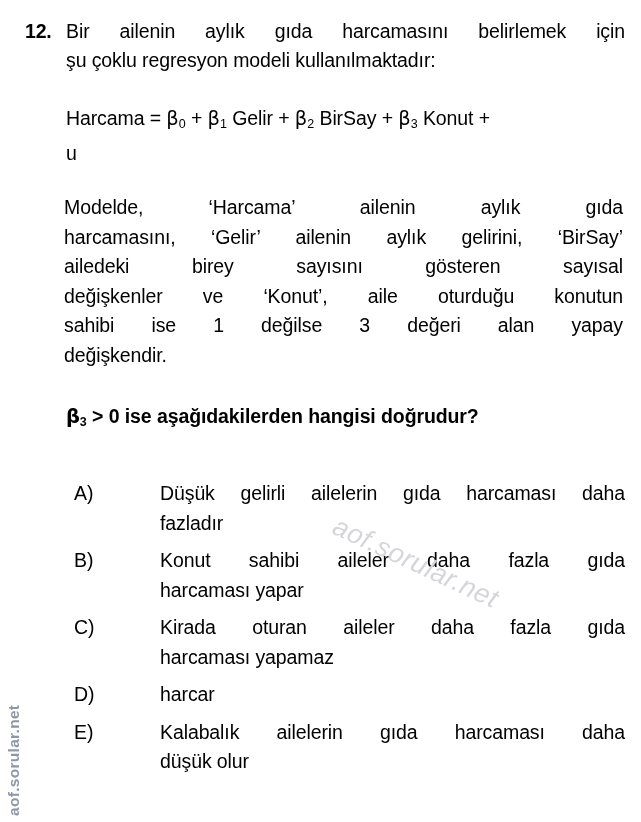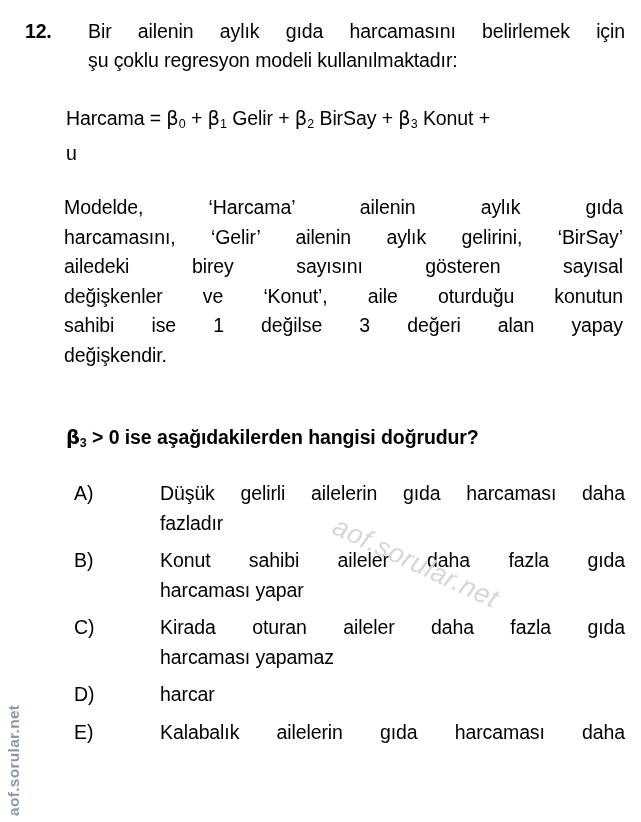--- a/index.html
+++ b/index.html
@@ -46,21 +46,20 @@
     line-height: 29px;
     letter-spacing: -0.2px;
   }
   .q-stem {
     flex: 1 1 auto;
     font-size: 19.5px;
     line-height: 29px;
     text-align: justify;
     text-justify: inter-word;
     letter-spacing: -0.1px;
-    margin-left: 22px;
   }
   
   .q-stem .just-line {
     display: block;
     text-align: justify;
     text-align-last: justify;
   }
   .q-stem .last-line {
     display: block;
     text-align: left;
@@ -115,21 +114,20 @@
   .qline {
     position: absolute;
     left: 66px;
     top: 402px;
     width: 559px;
     font-size: 19.5px;
     font-weight: bold;
     line-height: 29px;
     letter-spacing: -0.1px;
     white-space: nowrap;
-    margin-top: 21px;
   }
 
   
   .options {
     position: absolute;
     left: 74px;
     top: 479px;
     width: 551px;
   }
   .option {
@@ -272,20 +270,21 @@
       <div class="opt-letter">D)</div>
       <div class="opt-text">
         <span class="oline-last">harcar</span>
       </div>
     </div>
 
     <div class="option">
       <div class="opt-letter">E)</div>
       <div class="opt-text">
         <span class="oline">Kalabalık ailelerin gıda harcaması daha</span>
+        <span class="oline-last">düşük olur</span>
       </div>
     </div>
 
   </div>
 
   <div class="wm-diagonal">aof.sorular.net</div>
 
   <div class="wm-vertical">aof.sorular.net</div>
 
 </div>

